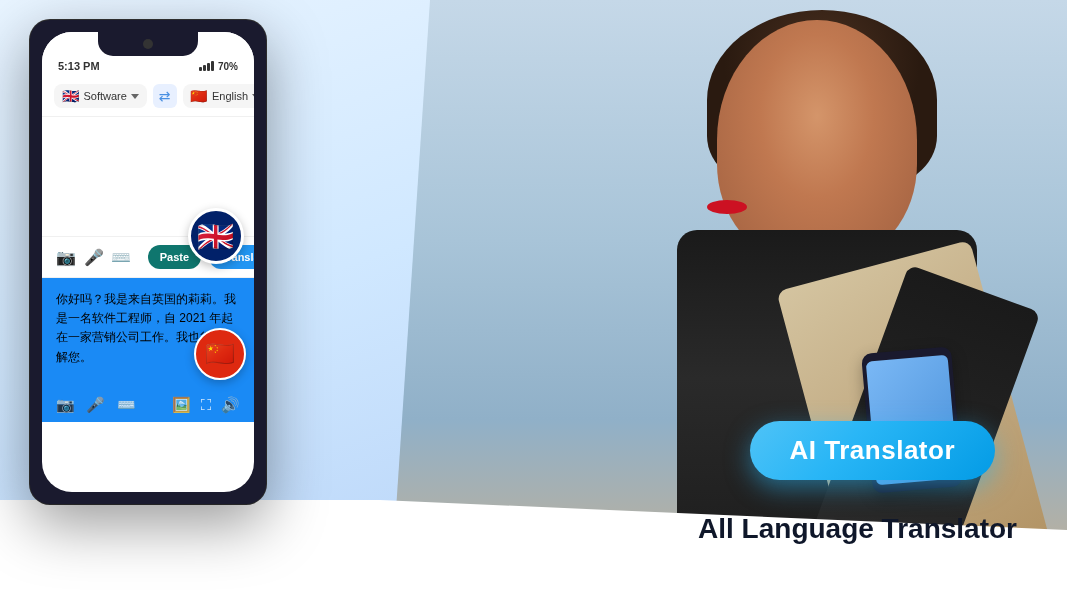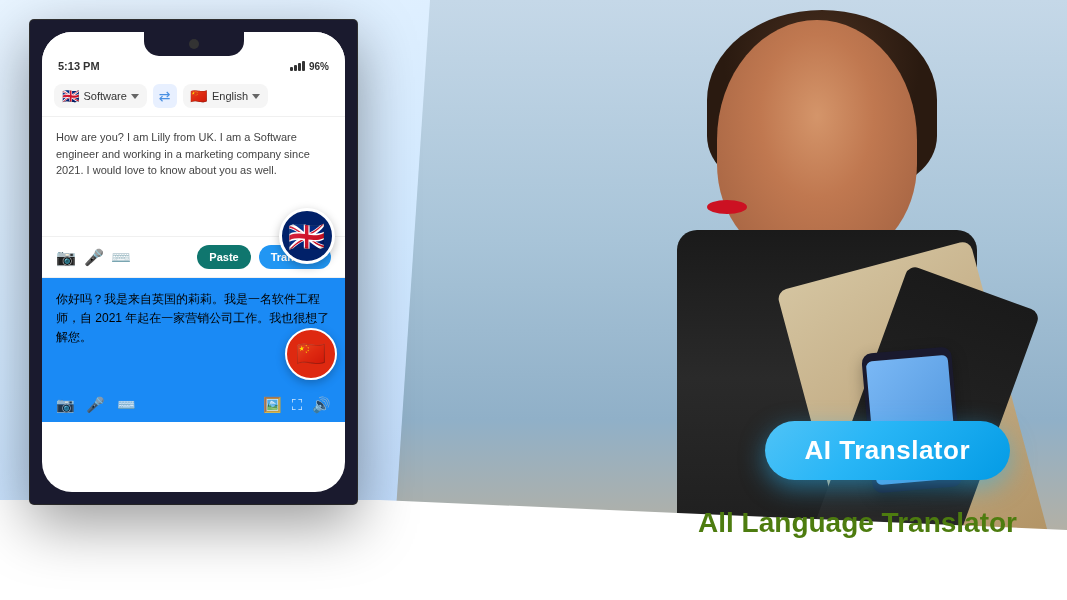--- a/index.html
+++ b/index.html
@@ -29,25 +29,25 @@
     .phone-container {
       position: absolute;
       left: 30px;
       top: 20px;
       z-index: 10;
       width: 310px;
     }
 
     .phone-outer {
       background: #1a1a2e;
-      border-radius: 4px;
+      border-radius: 20px;
       padding: 12px;
       box-shadow: 0 20px 60px rgba(0,0,0,0.4), 0 0 0 1px #333;
       position: relative;
-      width: 327px;
+      width: 236px;
     }
 
     .phone-notch {
       background: #1a1a2e;
       width: 100px;
       height: 24px;
       border-radius: 0 0 15px 15px;
       position: absolute;
       top: 12px;
       left: 50%;
@@ -225,46 +225,46 @@
     .bottom-spacer { flex: 1; }
 
     .bottom-right-icons {
       display: flex;
       gap: 10px;
     }
 
     
     .ai-translator-badge {
       position: absolute;
-      right: 57px;
+      right: 72px;
       bottom: 120px;
       z-index: 20;
       background: linear-gradient(135deg, #4fc3f7 0%, #29b6f6 40%, #039be5 100%);
       border-radius: 50px;
       padding: 14px 40px;
       box-shadow: 0 8px 25px rgba(41,182,246,0.5);
     }
 
     .ai-translator-text {
       font-size: 26px;
       font-weight: 800;
       color: white;
       white-space: nowrap;
       letter-spacing: 0.5px;
     }
 
     
     .all-language-text {
       position: absolute;
       right: 50px;
-      bottom: 61px;
+      bottom: 55px;
       z-index: 20;
       font-size: 28px;
       font-weight: 700;
-      color: #4d7c0f;
+      color: #0f172a;
       white-space: nowrap;
     }
 
     
     .photo-bg {
       position: absolute;
       left: 350px;
       top: 0;
       right: 0;
       bottom: 0;
@@ -476,42 +476,41 @@
 
       <div class="phone-status-bar">
         <span>5:13 PM</span>
         <div class="status-right">
           <div class="signal-bars">
             <div class="signal-bar" style="height:4px"></div>
             <div class="signal-bar" style="height:6px"></div>
             <div class="signal-bar" style="height:8px"></div>
             <div class="signal-bar" style="height:10px"></div>
           </div>
-          <span>96%</span>
+          <span>70%</span>
         </div>
       </div>
 
       <div class="lang-bar">
         <div class="lang-selector">
           <span class="lang-flag">🇬🇧</span>
           <span>Software</span>
           <div class="chevron-down"></div>
         </div>
         <div class="swap-btn">
           <span class="swap-icon">⇄</span>
         </div>
         <div class="lang-selector">
           <span class="lang-flag">🇨🇳</span>
           <span>English</span>
           <div class="chevron-down"></div>
         </div>
       </div>
 
       <div class="translate-input-area" style="position:relative;">
-        <p class="input-text">How are you?  I am Lilly from UK. I am a Software engineer and working in a marketing company since 2021. I would love to know about you as well.</p>
 
         <div style="position:absolute; right:10px; bottom:-28px; z-index:20;">
           <div class="uk-flag-circle">🇬🇧</div>
         </div>
       </div>
 
       <div class="action-bar" style="margin-top:0px; padding-top:8px; padding-bottom:8px;">
         <span class="action-icon">📷</span>
         <span class="action-icon">🎤</span>
         <span class="action-icon">⌨️</span>

